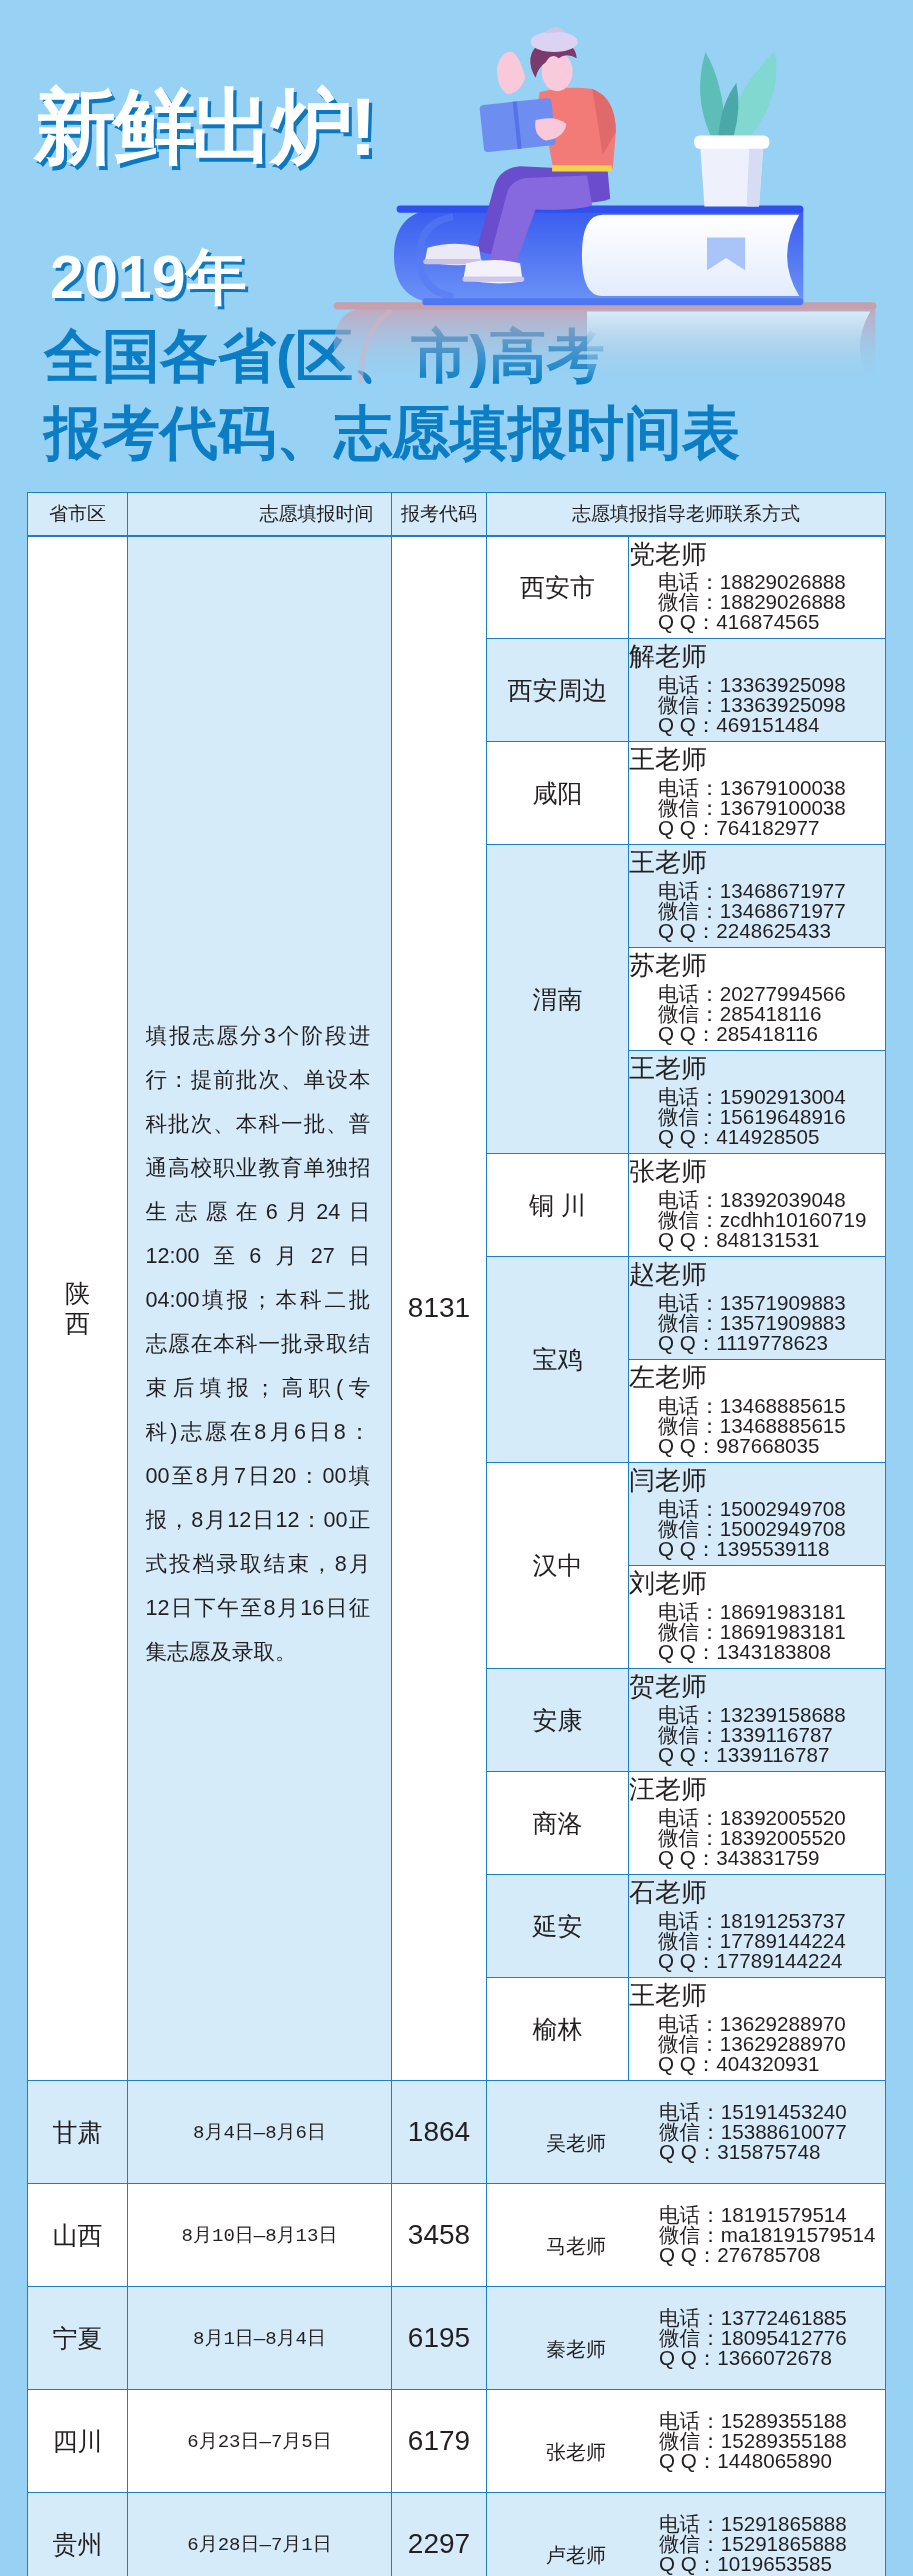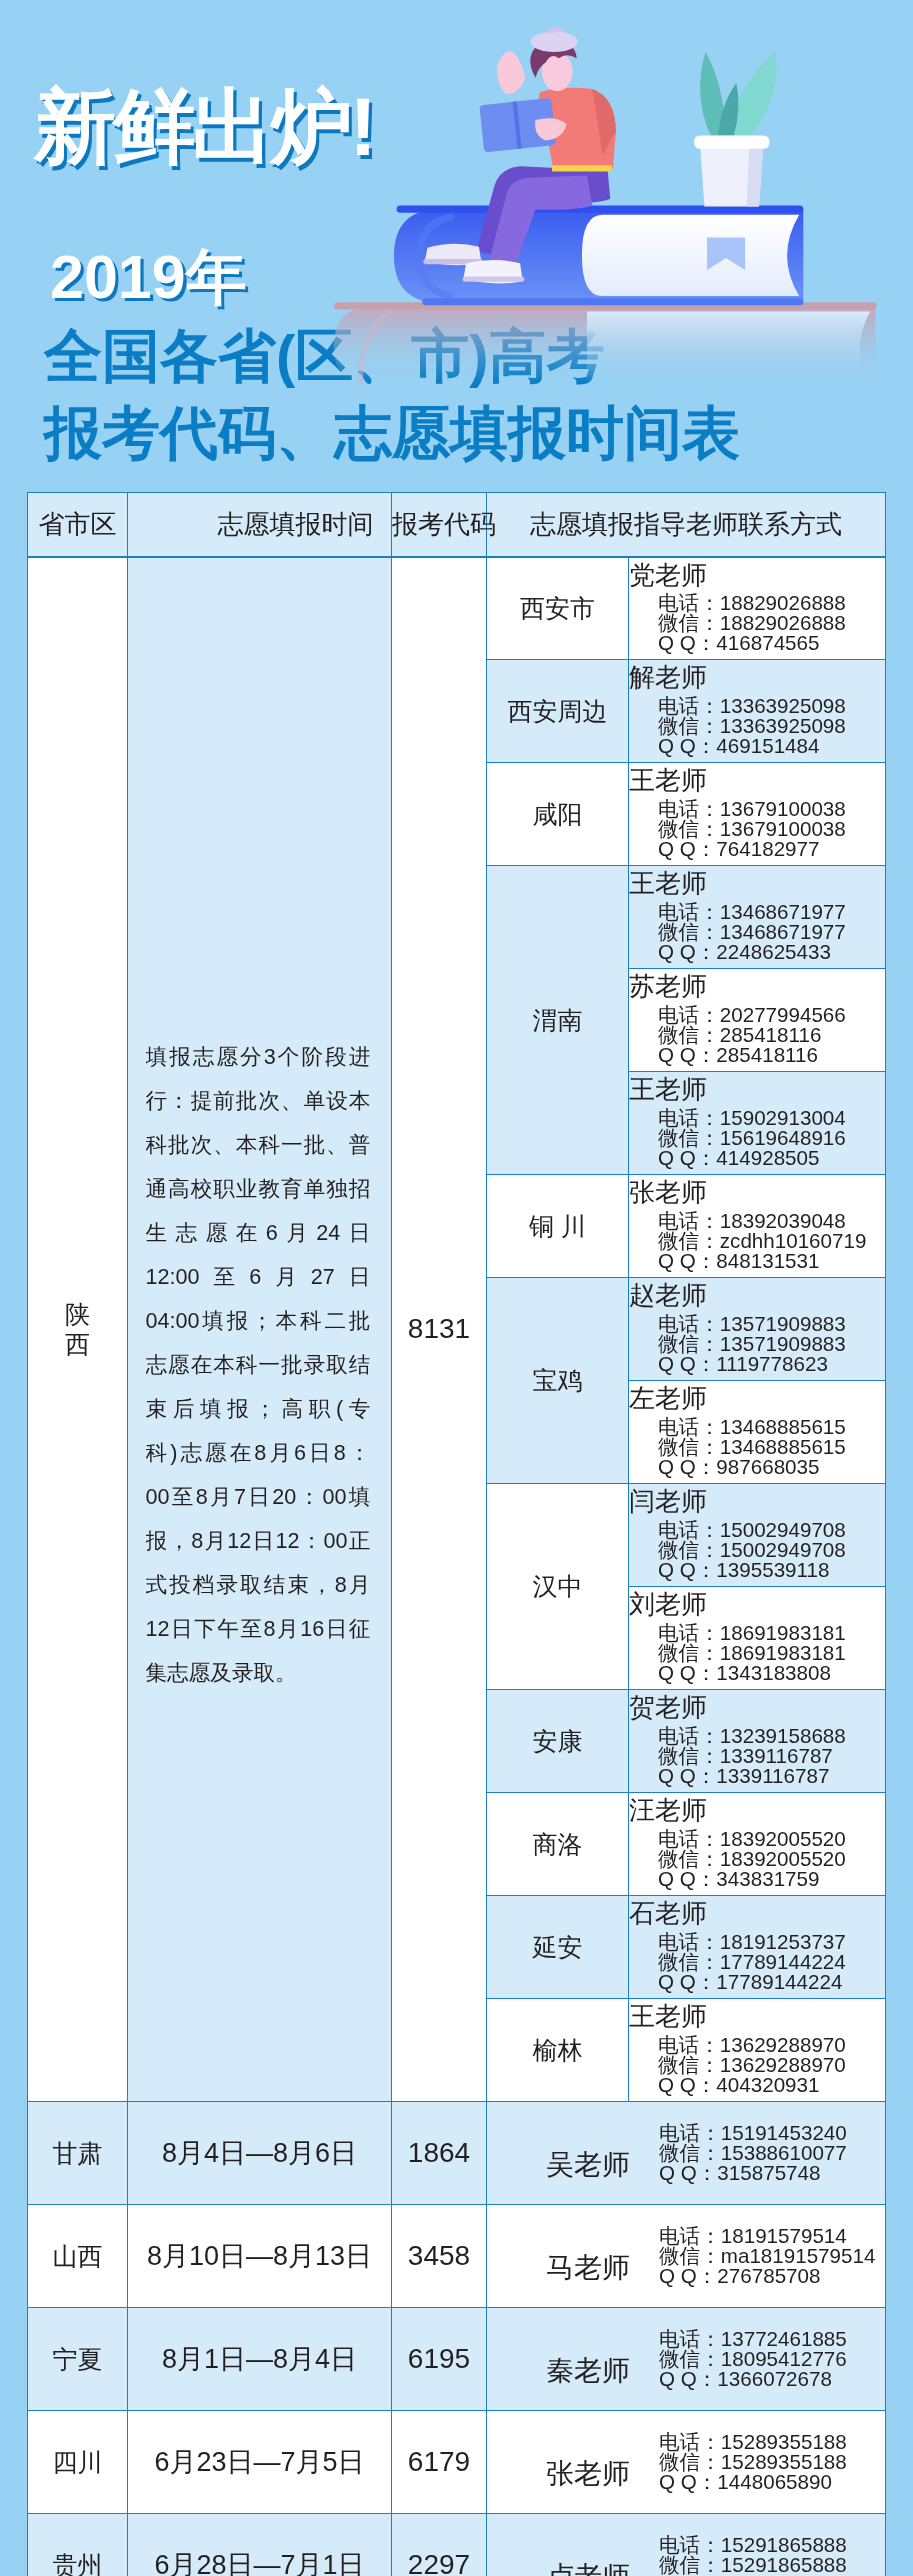--- a/index.html
+++ b/index.html
@@ -12,39 +12,39 @@
   font-family:"Liberation Sans","DejaVu Sans",sans-serif;color:var(--text);}
 .hero-text{position:absolute;white-space:nowrap;font-weight:bold;text-align:right;}
 .banner{left:34px;top:86px;font-size:82px;line-height:82px;letter-spacing:-3.1px;color:#fff;text-shadow:3.1px 4.1px 0 var(--shadow-blue);}
 .year{left:50px;top:241px;font-size:61px;line-height:73px;color:#fff;text-shadow:3.1px 3.1px 0 var(--shadow-blue);}
 .title1{left:44px;top:327px;font-size:58px;line-height:58px;color:var(--title-blue);}
 .title2{left:44px;top:404px;font-size:58px;line-height:58px;color:var(--title-blue);}
 .illus{position:absolute;left:309px;top:15.5px;}
 
 table.grid{position:absolute;left:27px;top:492px;width:858px;border-collapse:collapse;table-layout:fixed;}
 .grid th,.grid td{border:1.5px solid var(--border);padding:0;text-align:center;vertical-align:middle;color:var(--text);}
-.grid thead th{height:64px;background:var(--row-tint);font-weight:normal;font-size:26px;line-height:26px;border-bottom-width:2.6px;white-space:nowrap;}
+.grid thead th{height:43px;background:var(--row-tint);font-weight:normal;font-size:19px;line-height:26px;border-bottom-width:2.6px;white-space:nowrap;}
 .grid thead th.h-sched{text-align:right;padding-right:17.5px;}
 .grid tr.r{height:103px;}
 .grid td.t{background:var(--row-tint);}
 .grid td.w{background:var(--row-white);}
 .vert{display:inline-block;width:1em;font-size:25px;line-height:30px;word-break:break-all;}
 .grid td.sched{vertical-align:middle;padding:72px 20.6px 0 17.5px;}
 .sl{font-size:21.6px;line-height:44px;height:44px;text-align:justify;text-align-last:justify;text-justify:inter-character;overflow:hidden;}
 .sl.last{text-align-last:left;}
 .grid td.code{font-size:28px;}
 .grid td.city{font-size:25px;}
 .grid td.contact{vertical-align:top;text-align:left;padding-top:4.1px;}
 .tname{text-align:left;font-size:26px;line-height:27px;margin-bottom:4.6px;white-space:nowrap;}
 .cline{font-size:20.6px;line-height:20px;white-space:nowrap;padding-left:29px;}
 .grid td.prov{font-size:25px;}
-.grid td.date{font-size:27px;white-space:nowrap;}
+.grid td.date{font-size:19px;white-space:nowrap;font-family:Liberation Mono, monospace;}
 .grid td.merged{text-align:left;}
 .mwrap{display:flex;align-items:center;}
-.mname{width:172px;flex:none;padding-left:59px;font-size:28px;line-height:29px;margin-top:23px;white-space:nowrap;}
+.mname{width:172px;flex:none;padding-left:59px;font-size:20px;line-height:29px;margin-top:23px;white-space:nowrap;}
 .mcontacts .cline{padding-left:0;}
 </style>
 </head>
 <body>
 
 <div class="hero-text banner">新鲜出炉!</div>
 <div class="hero-text year">2019年</div>
 <div class="hero-text title1">全国各省(区、市)高考</div>
 <div class="hero-text title2">报考代码、志愿填报时间表</div>
 

